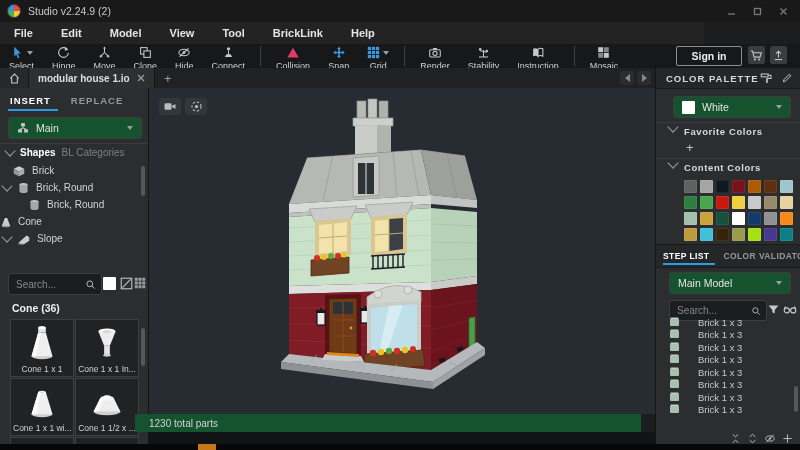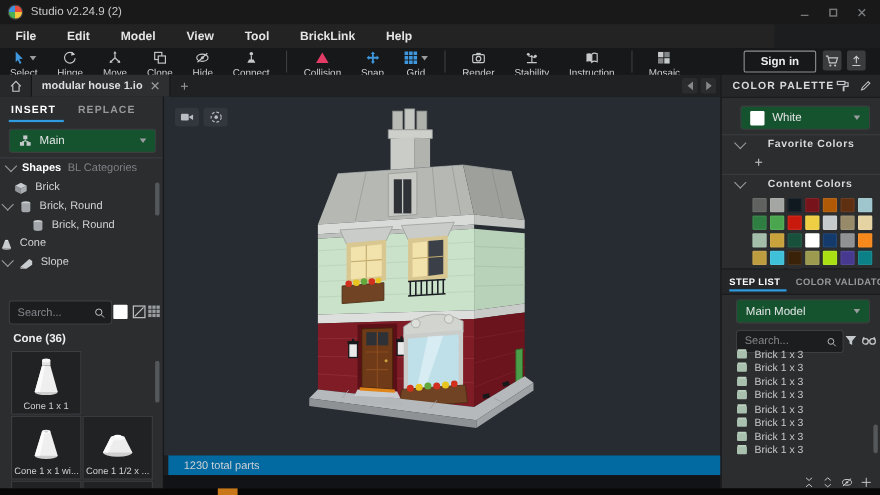--- a/index.html
+++ b/index.html
@@ -62,39 +62,39 @@
   .searchbox{position:absolute;background:#1b1d1f;border:1px solid #3c3e40;border-radius:3px;display:flex;align-items:center;padding:0 5px;gap:4px;}
   .searchbox input{flex:1;min-width:0;background:transparent;border:none;outline:none;color:#cfd2d4;font-size:10px;font-family:"Liberation Sans",sans-serif;}
   .searchbox input::placeholder{color:#85888b;}
   .cone-title{position:absolute;left:12px;font-size:10.5px;font-weight:bold;color:#eceeef;}
   .card{position:absolute;width:62px;height:56px;background:#202224;border:1px solid #3c3e40;display:flex;flex-direction:column;align-items:center;}
   .card .clbl{font-size:8.5px;color:#cfd2d4;margin-top:auto;padding-bottom:2px;white-space:nowrap;overflow:hidden;max-width:58px;}
 
   
   .viewport{left:149px;top:88px;width:506px;height:326px;background:#272b32;}
   .vp-btn{position:absolute;width:22px;height:17px;background:#32363d;border-radius:3px;display:flex;align-items:center;justify-content:center;}
-  .statusbar{left:153px;top:414px;width:506px;height:18px;background:#0369a1;display:flex;align-items:center;padding-left:14px;box-sizing:border-box;}
+  .statusbar{left:135px;top:414px;width:506px;height:18px;background:#14532d;display:flex;align-items:center;padding-left:14px;box-sizing:border-box;}
   .status-text{font-size:10px;color:#ced2d6;}
   .vp-bottom{left:149px;top:432px;width:506px;height:12px;background:#121316;}
 
   
   .right-panel{left:655px;top:68px;width:145px;height:376px;background:#2b2d2f;border-left:1px solid #141516;overflow:hidden;}
   .rp-header{position:absolute;left:0;top:0;width:145px;height:20px;background:#242628;display:flex;align-items:center;border-bottom:1px solid #1a1b1d;}
   .rp-title{font-size:9.5px;font-weight:bold;letter-spacing:1px;color:#d8dadc;padding-left:10px;flex:1;}
-  .sec-row{position:absolute;display:flex;align-items:center;gap:21px;}
+  .sec-row{position:absolute;display:flex;gap:7px;}
   .sec-lbl{font-size:9.5px;font-weight:bold;letter-spacing:.6px;color:#d8dadc;}
   .plus-lbl{font-size:13px;color:#c2c5c8;}
   .cgrid{position:absolute;left:28px;top:100px;width:112px;display:flex;flex-wrap:wrap;gap:3px;}
   .swatch{width:13px;height:13px;border-radius:1px;box-shadow:inset 0 0 0 1px rgba(255,255,255,.08);}
   .rp-tabs{position:absolute;left:0;top:176px;width:145px;height:22px;background:#242628;display:flex;align-items:center;border-top:1px solid #1a1b1d;border-bottom:1px solid #1a1b1d;}
   .rp-tab{font-size:8.5px;font-weight:bold;letter-spacing:.4px;padding:0 7px;color:#96999c;white-space:nowrap;}
   .rp-tab.active{color:#fff;}
   .rp-underline{position:absolute;left:7px;top:195px;width:52px;height:2px;background:#2f9be0;}
   .step-list{position:absolute;left:0;top:254px;width:145px;height:108px;overflow:hidden;}
-  .step-item{height:12.5px;display:flex;align-items:center;gap:7px;padding-left:14px;text-align:right;}
+  .step-item{height:12.5px;display:flex;align-items:center;gap:19px;padding-left:14px;text-align:right;}
   .step-brick{width:9px;height:7px;border-radius:1px;background:#a9c0ae;box-shadow:0 -2px 0 -0.5px #bdd2c1;}
   .step-label{font-size:9.5px;color:#c6c9cc;white-space:nowrap;}
   .rp-toolbar{position:absolute;left:0;top:364px;width:145px;height:12px;display:flex;align-items:center;justify-content:flex-end;gap:6px;padding-right:8px;box-sizing:border-box;}
 
   
   .footer{left:0;top:444px;width:800px;height:6px;background:#070708;}
   .footer-accent{position:absolute;left:198px;top:0;width:18px;height:6px;background:#c87818;}
 </style>
 </head>
 <body>
@@ -441,20 +441,30 @@
 
     <div class="card" style="left:10px;top:231px;">
       <svg width="46" height="42" viewBox="0 0 48 44">
           <ellipse cx="24" cy="38" rx="11" ry="3" fill="#cfcfcf"></ellipse>
           <path d="M13 38 L20 13 H28 L35 38 Z" fill="#efefef"></path>
           <path d="M13 38 L20 13 H23 L18 38 Z" fill="#fbfbfb"></path>
           <rect x="20" y="8" width="8" height="5" fill="#e4e4e4"></rect>
           <ellipse cx="24" cy="8" rx="4" ry="1.7" fill="#f8f8f8"></ellipse>
         </svg>
       <span class="clbl">Cone 1 x 1</span>
+    </div>
+    <div class="card" style="left:75px;top:231px;">
+      <svg width="46" height="42" viewBox="0 0 48 44">
+          <ellipse cx="24" cy="12" rx="9" ry="3.2" fill="#fbfbfb"></ellipse>
+          <path d="M15 12 L21 27 H27 L33 12 Z" fill="#ececec"></path>
+          <rect x="21" y="27" width="6" height="10" fill="#e2e2e2"></rect>
+          <ellipse cx="24" cy="37" rx="4" ry="1.5" fill="#cfcfcf"></ellipse>
+          <ellipse cx="24" cy="12" rx="4.5" ry="1.6" fill="#d8d8d8"></ellipse>
+        </svg>
+      <span class="clbl">Cone 1 x 1 In...</span>
     </div>
     <div class="card" style="left:10px;top:290px;">
       <svg width="46" height="42" viewBox="0 0 48 44">
           <ellipse cx="24" cy="37" rx="11" ry="3" fill="#cfcfcf"></ellipse>
           <path d="M13 37 L20 14 H28 L35 37 Z" fill="#efefef"></path>
           <path d="M13 37 L20 14 H23 L18 37 Z" fill="#fbfbfb"></path>
           <ellipse cx="24" cy="14" rx="4" ry="1.7" fill="#ffffff"></ellipse>
           <ellipse cx="24" cy="14" rx="2.2" ry="1" fill="#d2d2d2"></ellipse>
         </svg>
       <span class="clbl">Cone 1 x 1 wi...</span>

